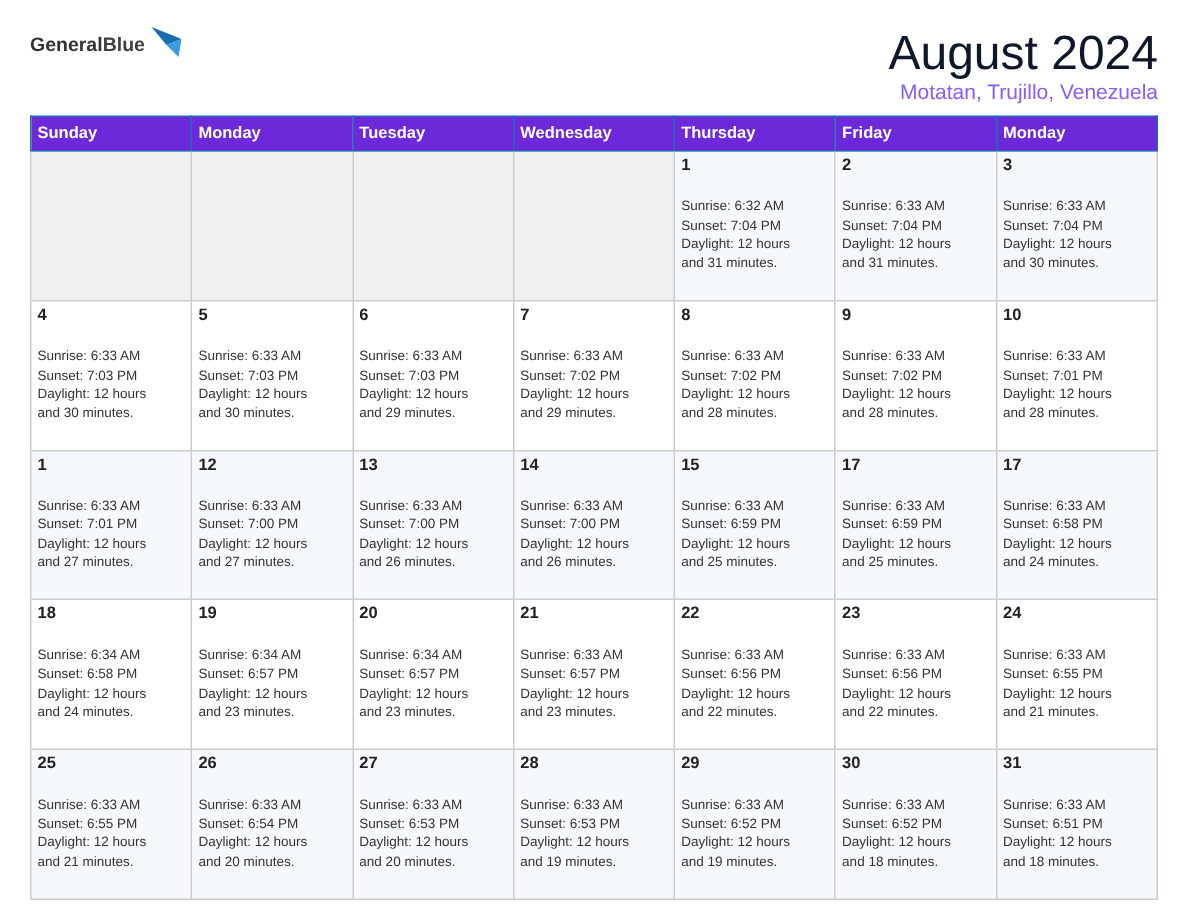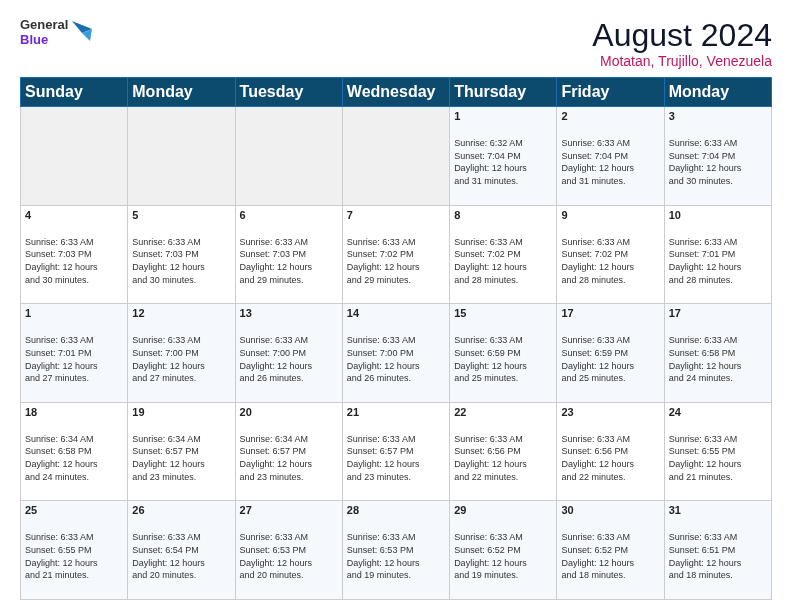--- a/index.html
+++ b/index.html
@@ -32,33 +32,33 @@
       text-align: right;
     }
     .main-title {
       font-size: 32px;
       font-weight: normal;
       color: #0f172a;
       line-height: 1.1;
     }
     .subtitle {
       font-size: 14px;
-      color: #be185d;
+      color: #8b5cf6;
     }
     .calendar {
       flex: 1;
       border: 1px solid #ccc;
       border-collapse: collapse;
       width: 100%;
       table-layout: fixed;
     }
     .calendar thead tr th {
-      background: #0c4a6e;
+      background: #6d28d9;
       color: #fff;
-      font-size: 16px;
+      font-size: 11px;
       font-weight: bold;
       padding: 5px 4px;
       border: 1px solid #1a6db5;
       text-align: left;
     }
     .calendar tbody tr td {
       border: 1px solid #ccc;
       vertical-align: top;
       padding: 3px 4px;
       font-size: 9.5px;
@@ -88,23 +88,23 @@
     .empty-cell {
       background: #f0f0f0 !important;
     }
   </style>
 </head>
 <body>
 
 <div class="page">
   <div class="header">
     <div class="logo">
-    <div style="display:flex;flex-direction:column;line-height:1.15;">
+    <div style="display:flex;flex-direction:row;line-height:1.15;">
       <span style="font-size:13px;font-weight:bold;color:#333;">General</span>
-      <span style="font-size:13px;font-weight:bold;color:#6d28d9;">Blue</span>
+      <span style="font-size:13px;font-weight:bold;color:#404040;">Blue</span>
     </div>
     <svg width="20" height="24" viewBox="0 0 20 24">
       <polygon points="0,0 20,8 10,12" fill="#1a6db5"></polygon>
       <polygon points="10,12 20,8 18,20" fill="#3a9de0"></polygon>
     </svg>
   </div>
     <div class="title-block">
       <div class="main-title">August 2024</div>
       <div class="subtitle">Motatan, Trujillo, Venezuela</div>
     </div>

